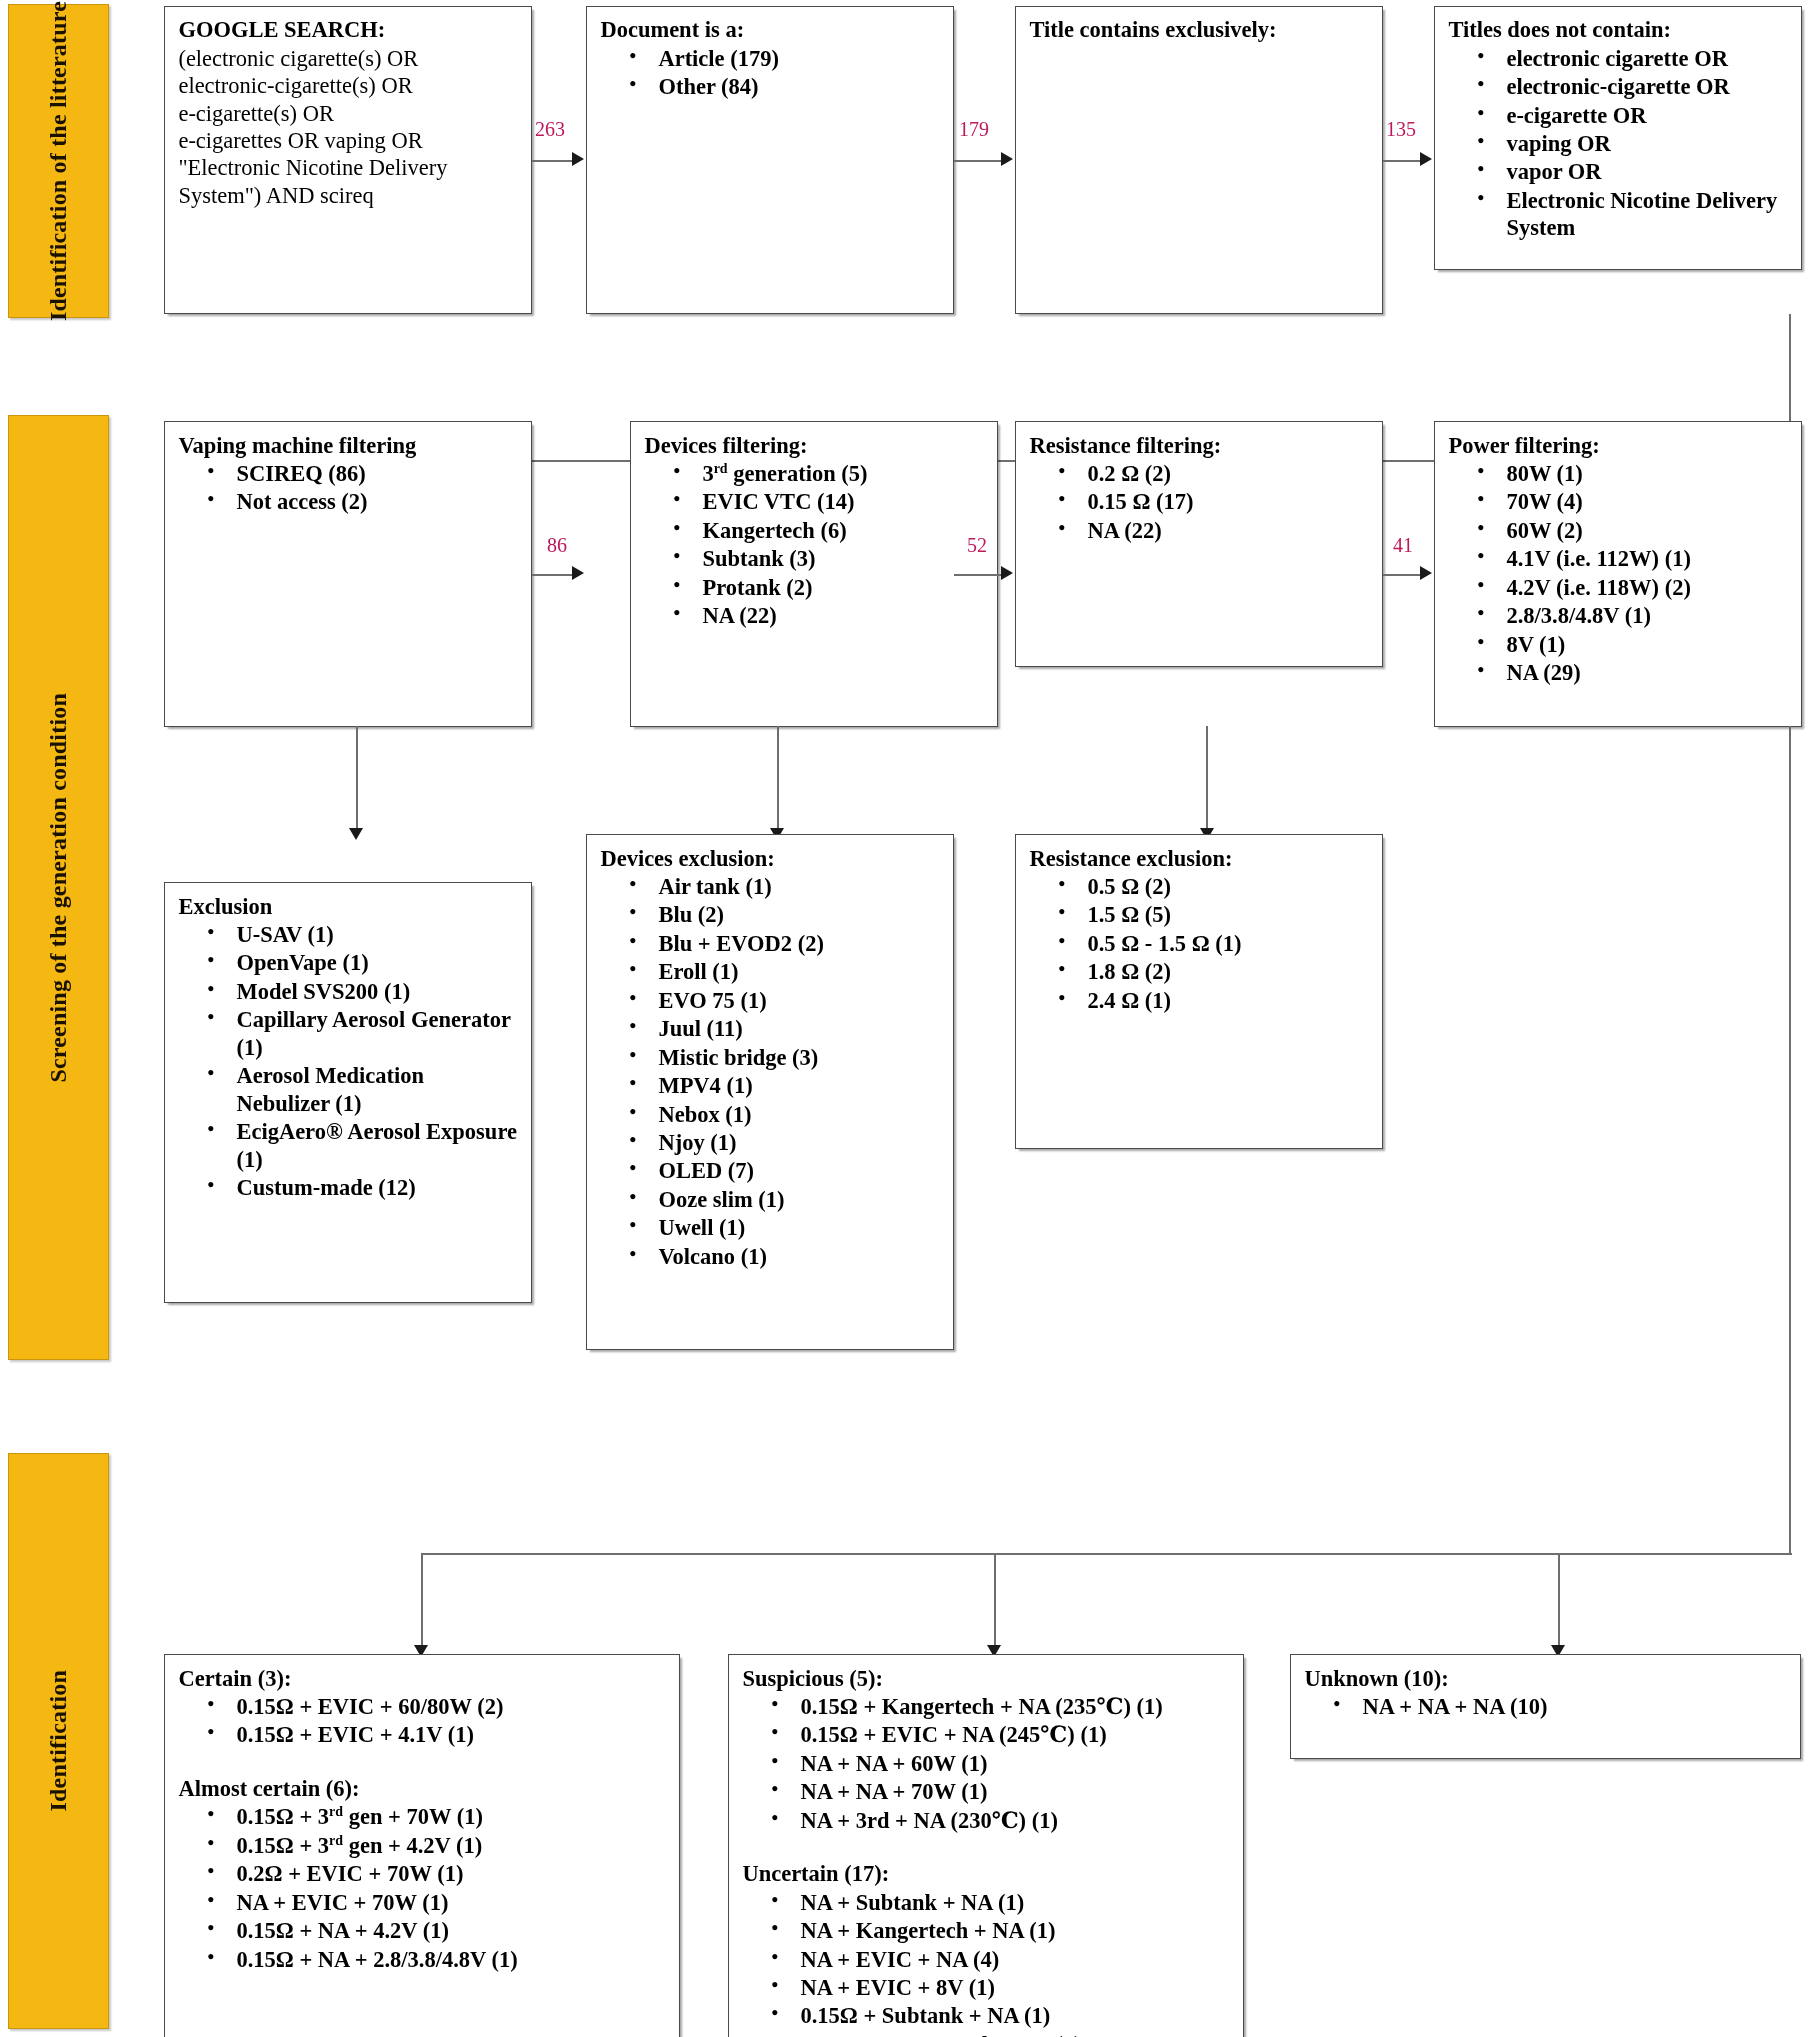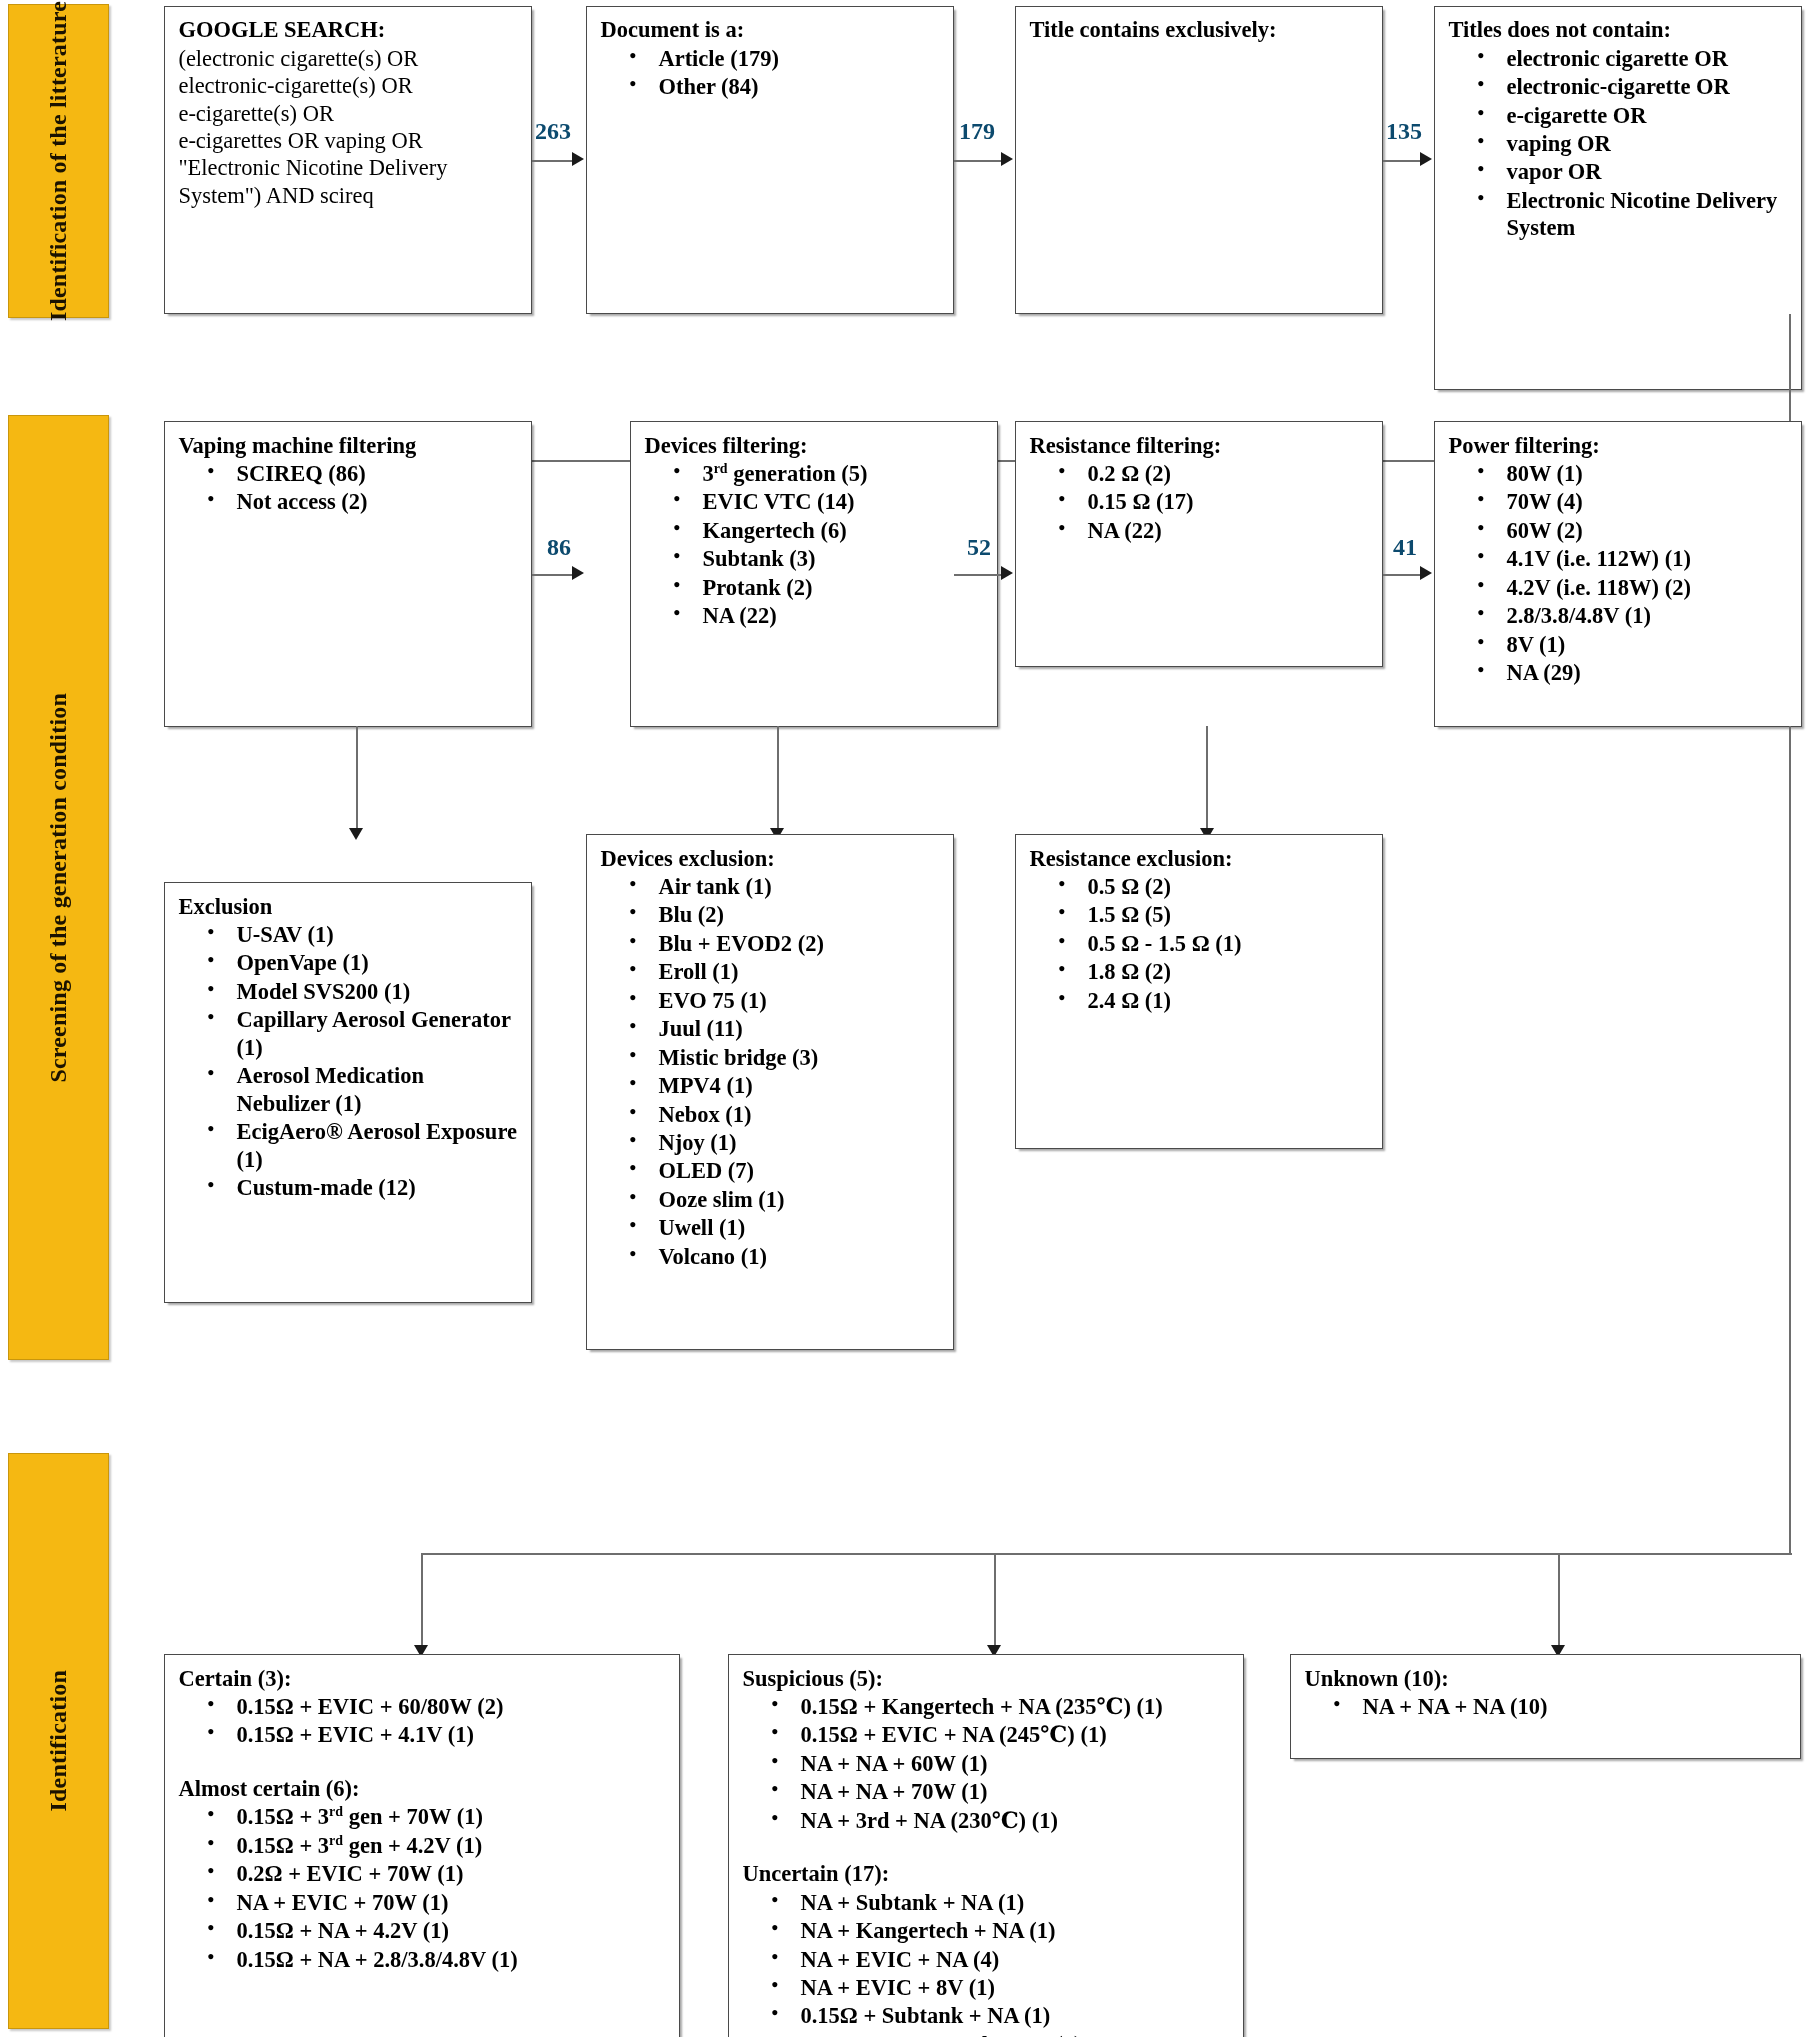--- a/index.html
+++ b/index.html
@@ -104,25 +104,24 @@
     border-bottom: 7.6px solid transparent;
     border-left: 12.4px solid #1a1a1a;
   }
   .arrow-d {
     border-left: 7.6px solid transparent;
     border-right: 7.6px solid transparent;
     border-top: 12.4px solid #1a1a1a;
   }
   .edge-label {
     position: absolute;
-    font-size: 24px;
+    font-size: 20px;
     line-height: 1;
-    color: #0c4a6e;
+    color: #be185d;
     white-space: nowrap;
-    font-weight: bold;
   }
 </style>
 </head>
 <body>
 
 <div id="page">
 
   <div class="stage-bar" style="left: 7.6px; top: 3.8px; width: 99px; height: 312px; background: rgb(245, 184, 18);">
     <span class="stage-text">Identification of the
 litterature</span>
@@ -151,21 +150,21 @@
     <ul>
       <li>Article (179)</li>
       <li>Other (84)</li>
     </ul>
   </div>
 
   <div class="box" style="left:1015px; top:5.7px; width:368px; height:308px;">
     <div class="title">Title contains exclusively:</div>
   </div>
 
-  <div class="box" style="left:1434px; top:5.7px; width:368px; height:384px;">
+  <div class="box" style="left:1434px; top:5.7px; width:368px; height:264px;">
     <div class="title">Titles does not contain:</div>
     <ul>
       <li>electronic cigarette OR</li>
       <li>electronic-cigarette OR</li>
       <li>e-cigarette OR</li>
       <li>vaping OR</li>
       <li>vapor OR</li>
       <li>Electronic Nicotine
 Delivery System</li>
     </ul>

